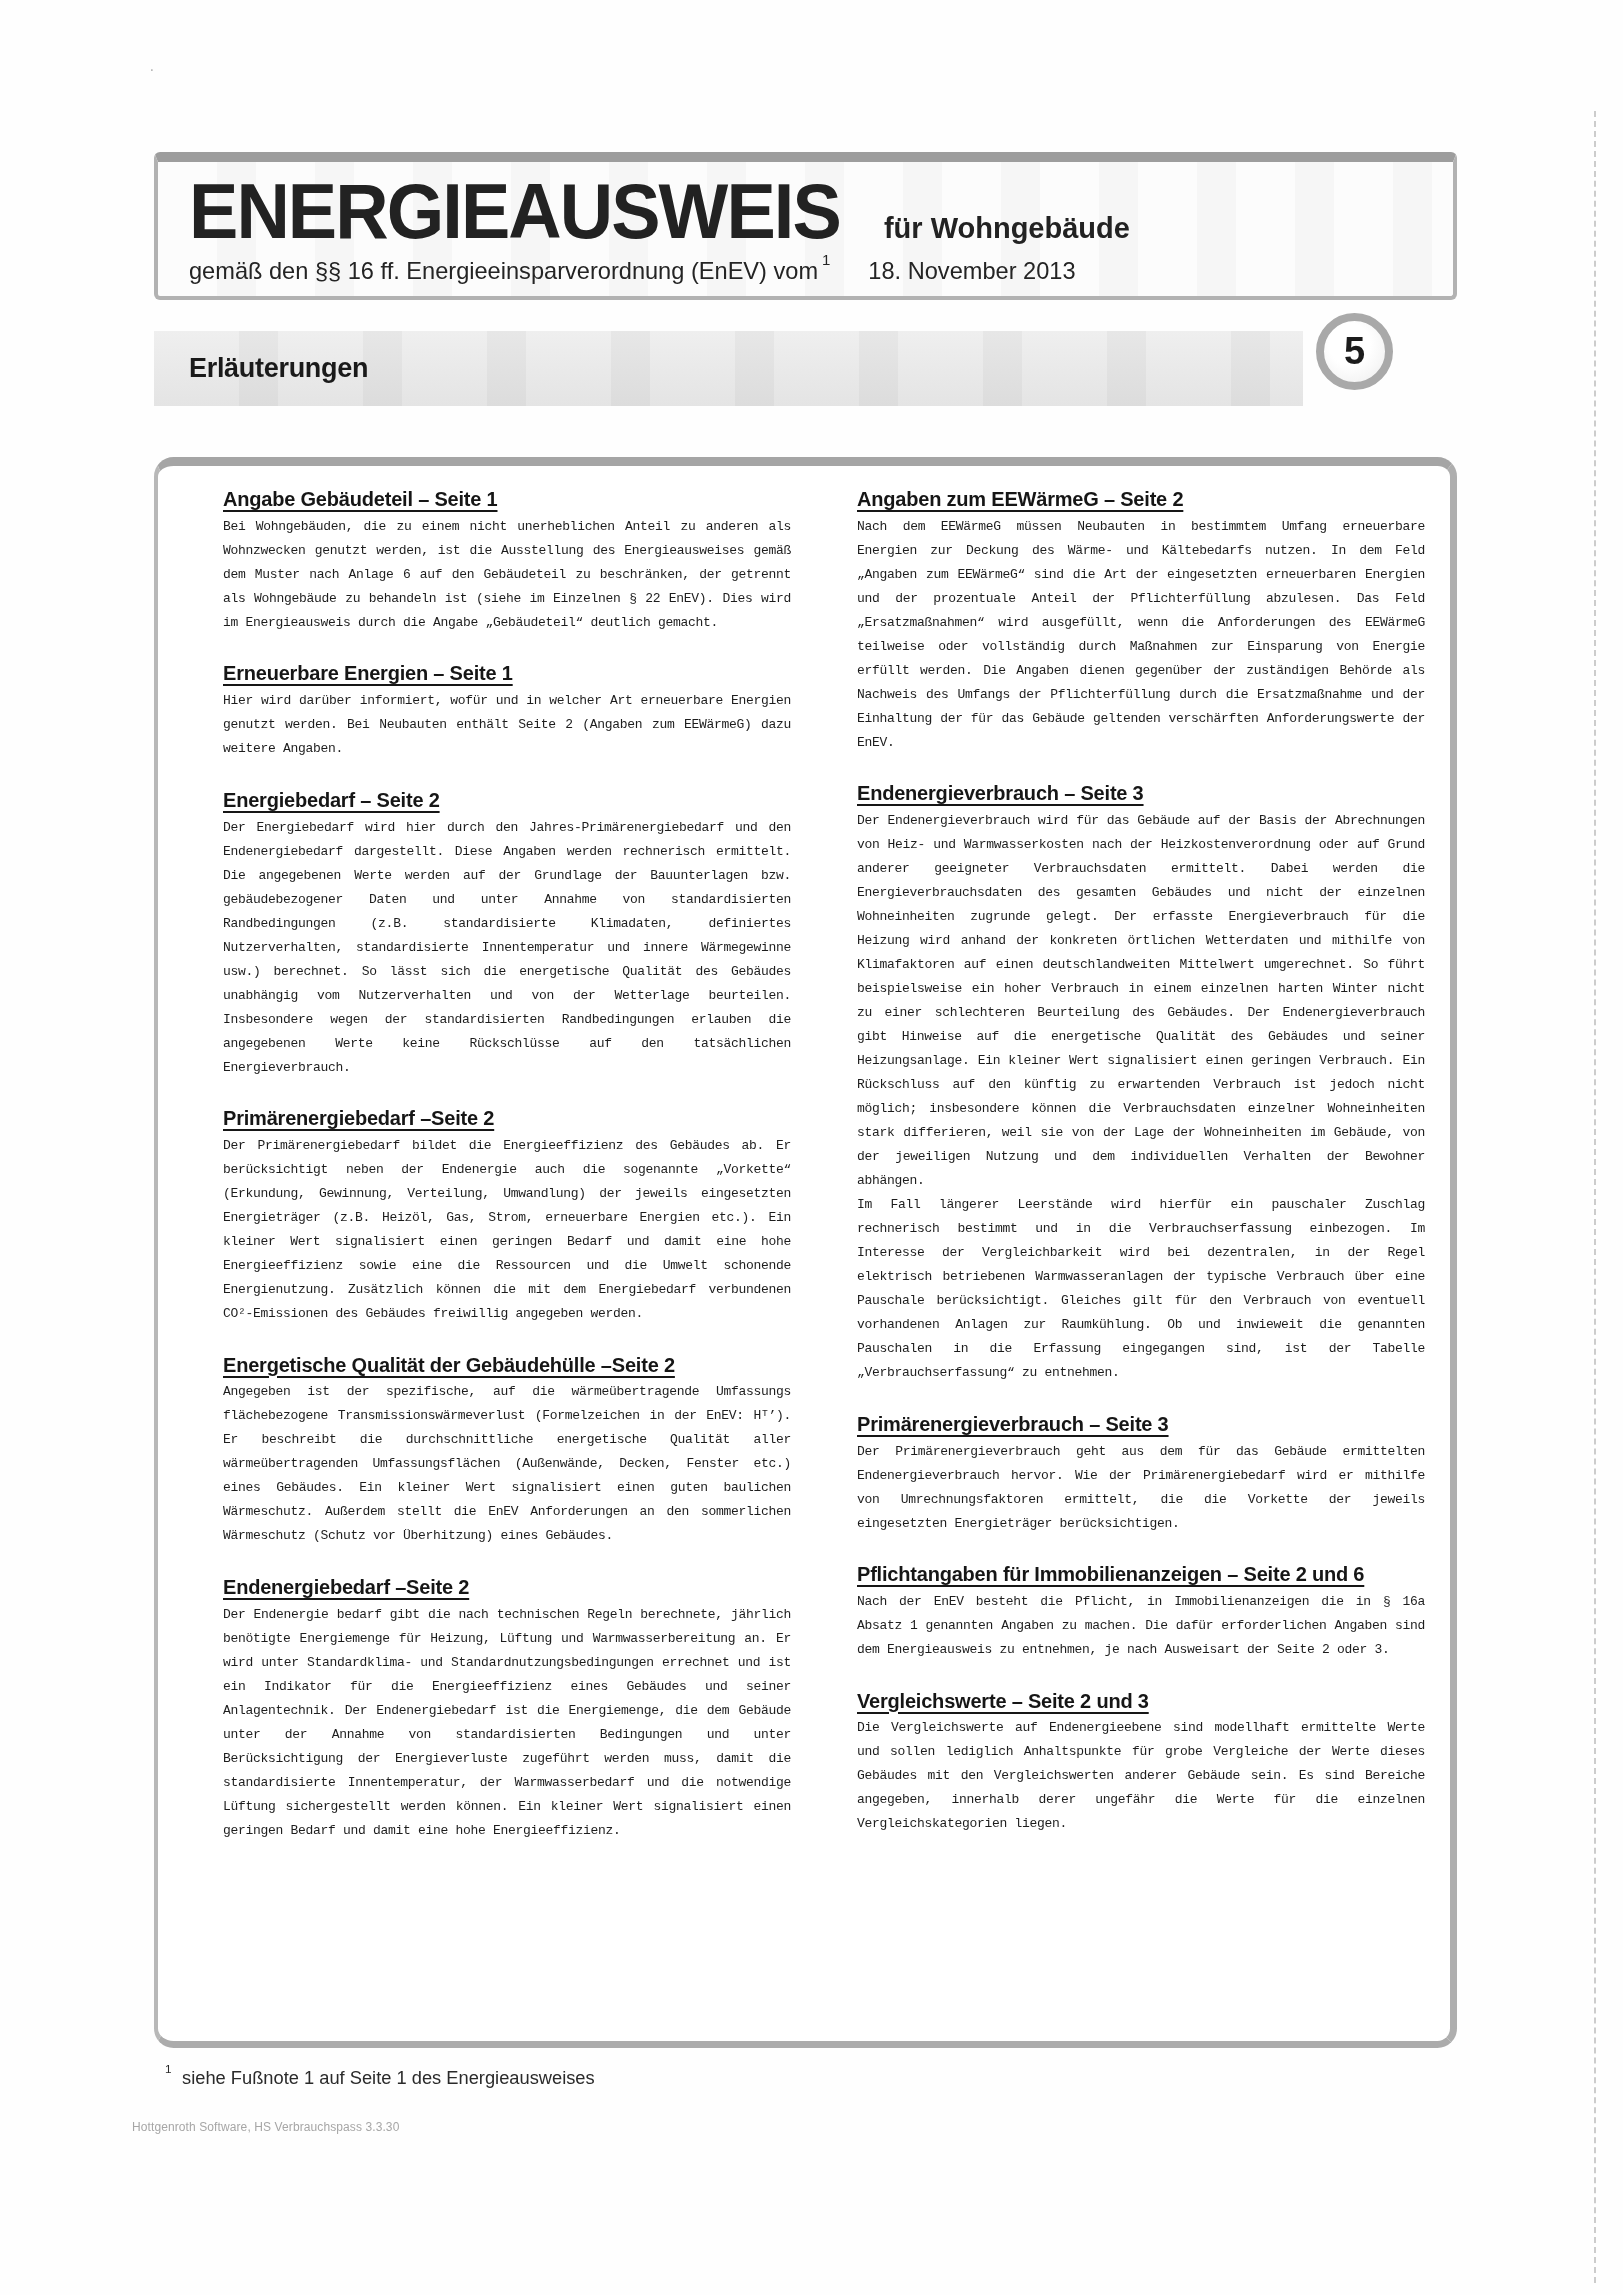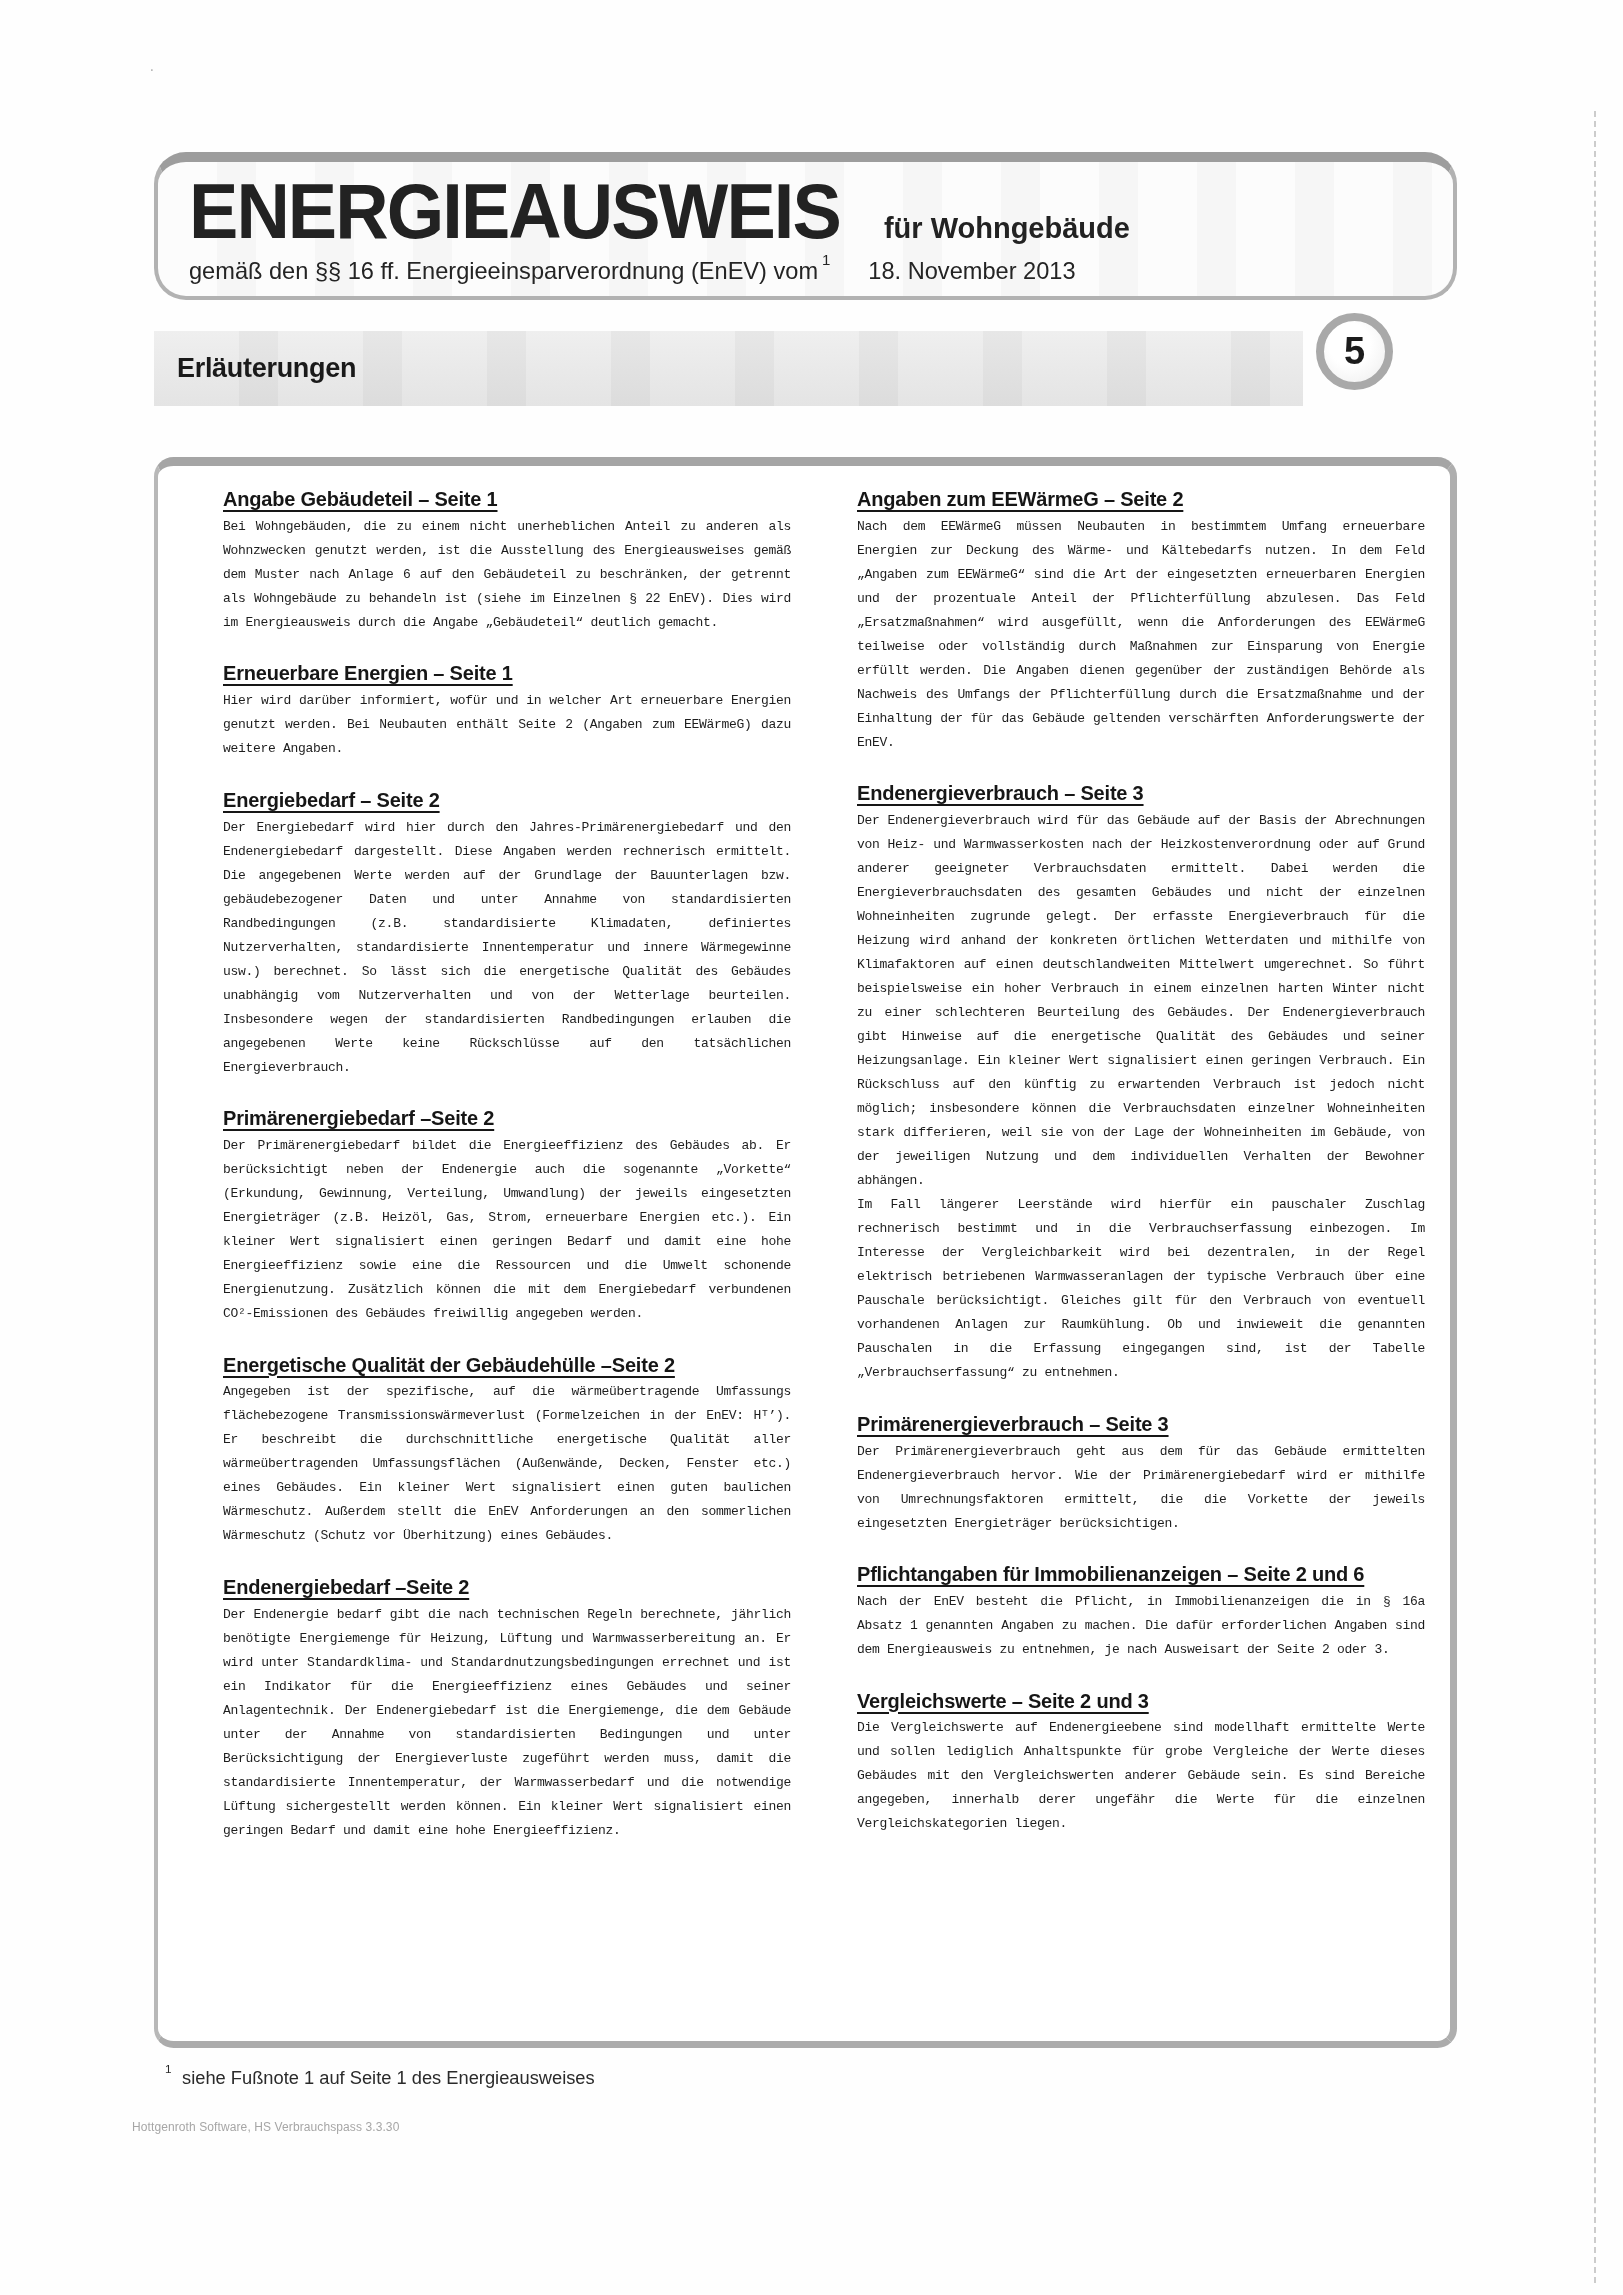--- a/index.html
+++ b/index.html
@@ -29,21 +29,21 @@
   }
 
   
   .header-box {
     position: absolute;
     left: 154px; top: 152px;
     width: 1303px; height: 148px;
     box-sizing: border-box;
     border: 4.6px solid #b2b2b2;
     border-top: 10.5px solid #9d9d9d;
-    border-radius: 32px;
+    border-radius: 6px;
     background:
       repeating-linear-gradient(90deg, rgba(0,0,0,0.012) 0 59px, rgba(0,0,0,0.035) 59px 98px),
       #ffffff;
     padding: 9.2px 0 0 31px;
     overflow: hidden;
   }
   .title-row { display: flex; align-items: baseline; }
   .main-title {
     font-size: 77px;
     font-weight: bold;
@@ -77,21 +77,21 @@
   
   .erl-bar {
     position: absolute;
     left: 154px; top: 331px;
     width: 1149px; height: 75px;
     background:
       repeating-linear-gradient(90deg, rgba(0,0,0,0.0) 0 85px, rgba(0,0,0,0.035) 85px 124px),
       linear-gradient(#efefef, #e4e4e4);
     display: flex;
     align-items: center;
-    padding-left: 23px;
+    padding-left: 35px;
     box-sizing: border-box;
   }
   .erl-bar .bar-label {
     font-size: 27px;
     font-weight: bold;
     color: #1a1a1a;
     letter-spacing: -0.3px;
   }
 
   

